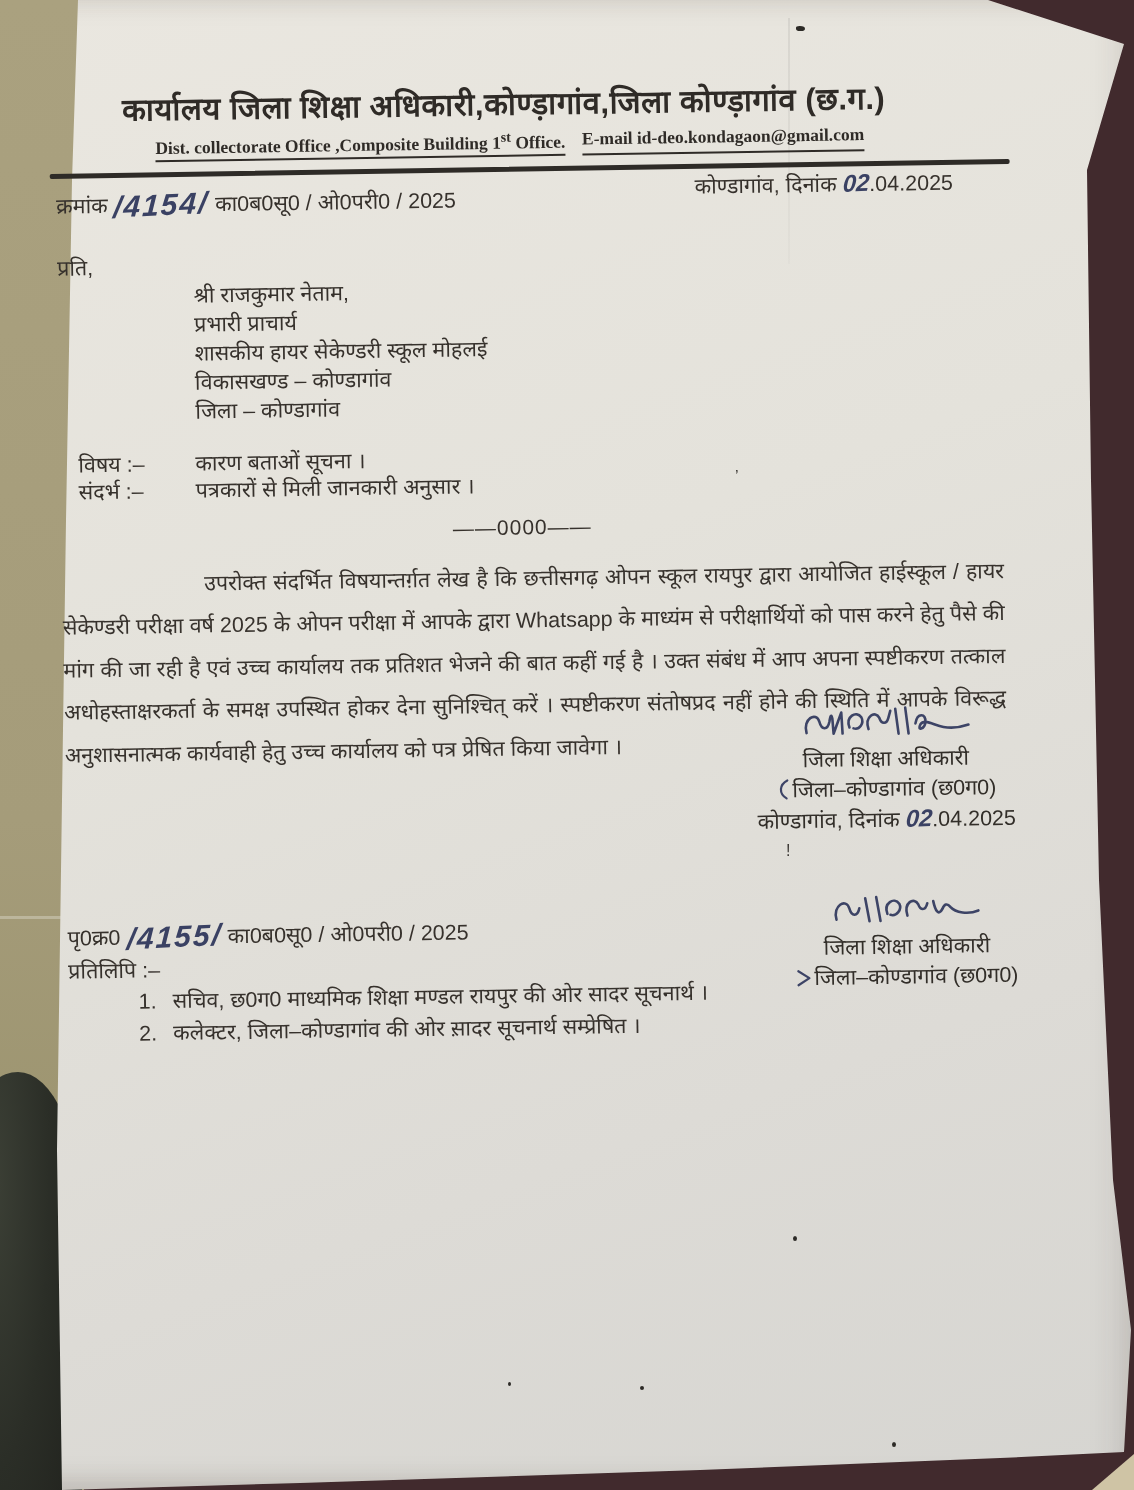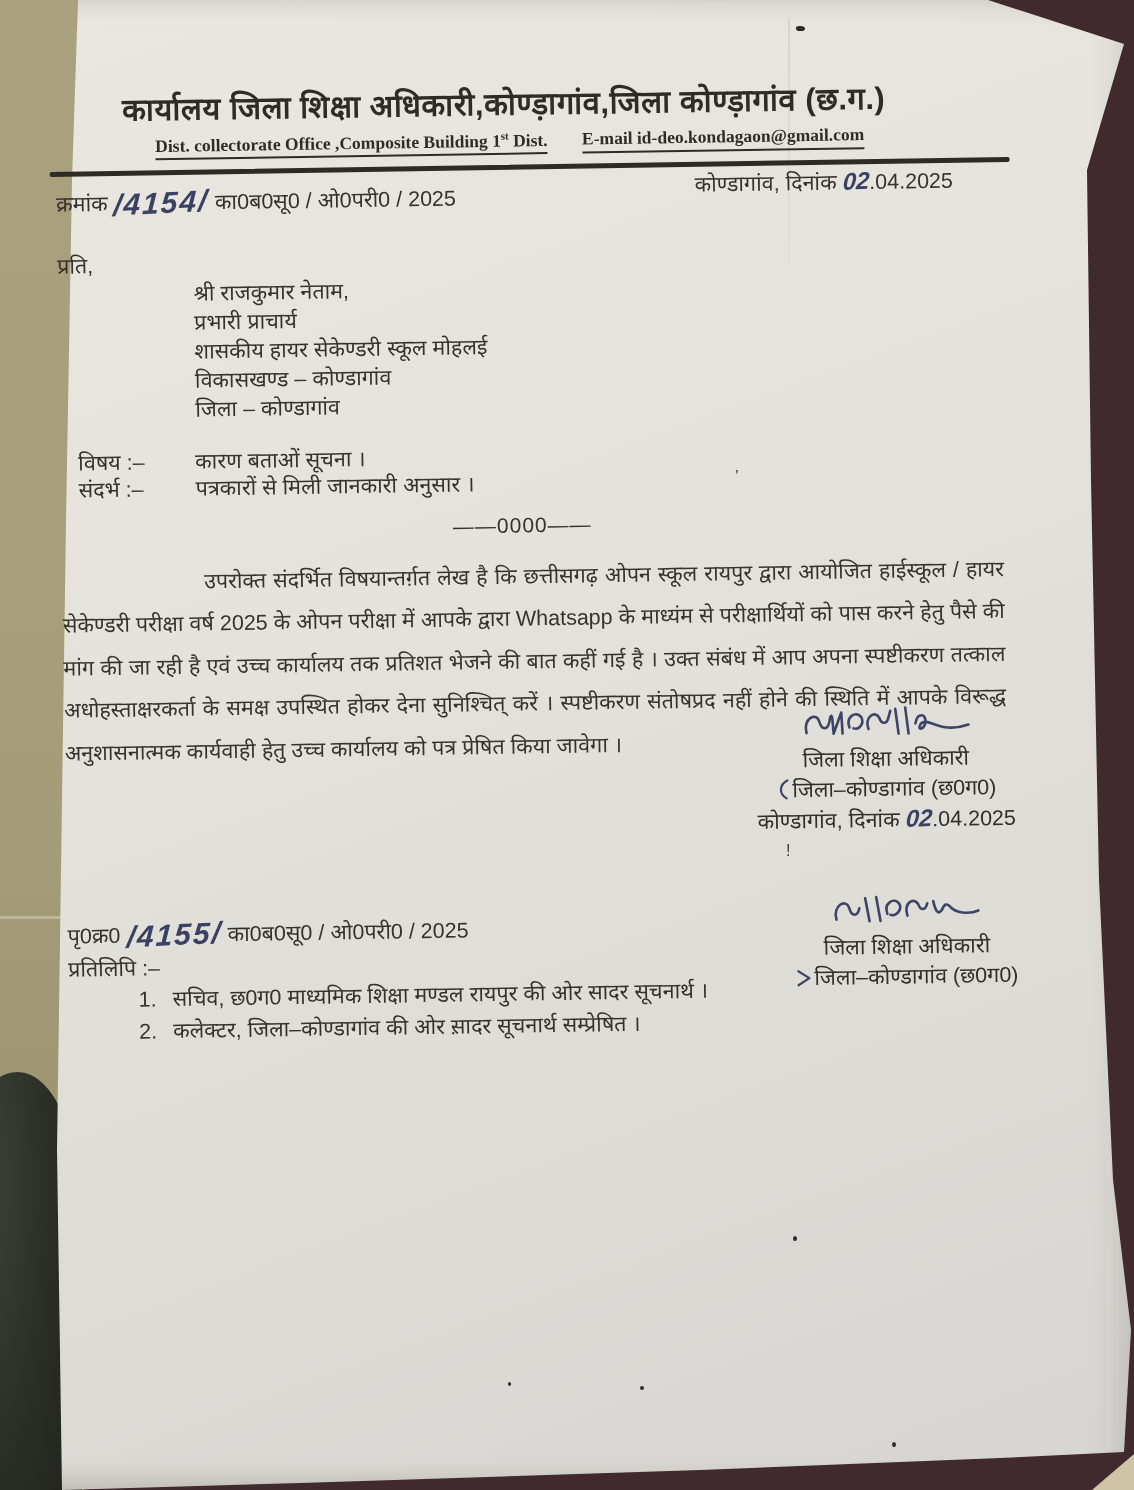--- a/index.html
+++ b/index.html
@@ -37,21 +37,21 @@
     transform:rotate(-0.9deg);transform-origin:110px 320px;
     color:#36312c;}
   .hi{font-family:"Liberation Sans","DejaVu Sans",sans-serif;}
   .title{font-size:31px;font-weight:600;text-align:center;padding-right:44px;
     letter-spacing:0.5px;color:#2f2b27;}
   .subrow{display:flex;margin-top:6px;font-family:"Liberation Serif","DejaVu Serif",serif;
     font-weight:bold;font-size:17.5px;color:#2f2b27;}
   .subrow .u{border-bottom:2px solid #2f2b27;padding-bottom:1px;}
   .sub-left{margin-left:100px;}
   .sub-right{margin-left:auto;margin-right:133px;}
-  sup{font-size:11px;}
+  sup{font-size:14px;}
   .divider{margin-top:10px;margin-left:-6px;width:calc(100% + 18px);height:5px;
     background:#2e2b27;border-radius:2px;}
   .refrow{position:relative;margin-top:4px;height:48px;font-size:21.5px;}
   .ref-left{position:absolute;left:0;top:8px;white-space:nowrap;}
   .date-right{position:absolute;right:45px;top:-2px;white-space:nowrap;font-size:21.5px;}
   .hw{font-style:italic;font-weight:600;color:#3a4163;letter-spacing:2px;
     display:inline-block;transform:rotate(-2deg) skewX(-6deg);}
   .hw-big{font-size:30px;line-height:20px;vertical-align:-3px;}
   .hw-date{font-size:24px;letter-spacing:0;}
   .recipient{margin-top:24px;font-size:21.5px;line-height:29px;}
@@ -91,21 +91,21 @@
   <div class="speck" style="left:640px;top:1386px;width:4px;height:4px;"></div>
   <div class="speck" style="left:892px;top:1442px;width:4px;height:5px;"></div>
   <div class="stray" style="left:735px;top:468px;">’</div>
   <div class="stray" style="left:786px;top:842px;">!</div>
 
   <div class="content hi">
 
     <div class="title">कार्यालय जिला शिक्षा अधिकारी,कोण्ड़ागांव,जिला कोण्ड़ागांव  (छ.ग.)</div>
 
     <div class="subrow">
-      <span class="sub-left u"><span>Dist. collectorate Office ,Composite Building  1</span><sup>st</sup><span> Dist.</span></span>
+      <span class="sub-left u"><span>Dist. collectorate Office ,Composite Building  1</span><sup>st</sup><span> Office.</span></span>
       <span class="sub-right u">E-mail id-deo.kondagaon@gmail.com</span>
     </div>
 
     <div class="divider"></div>
 
     <div class="refrow">
       <span class="ref-left"><span>क्रमांक </span><span class="hw hw-big">/4154/</span><span> का0ब0सू0 / ओ0परी0 / 2025</span></span>
       <span class="date-right"><span>कोण्डागांव,  दिनांक </span><span class="hw hw-date">02</span><span>.04.2025</span></span>
     </div>
 

